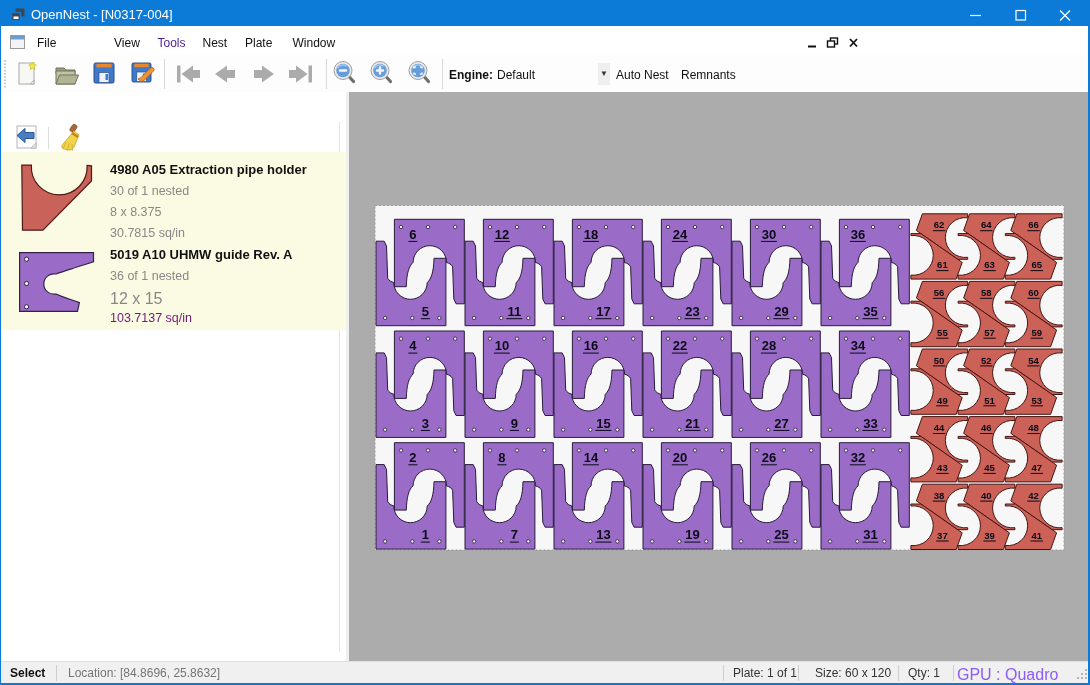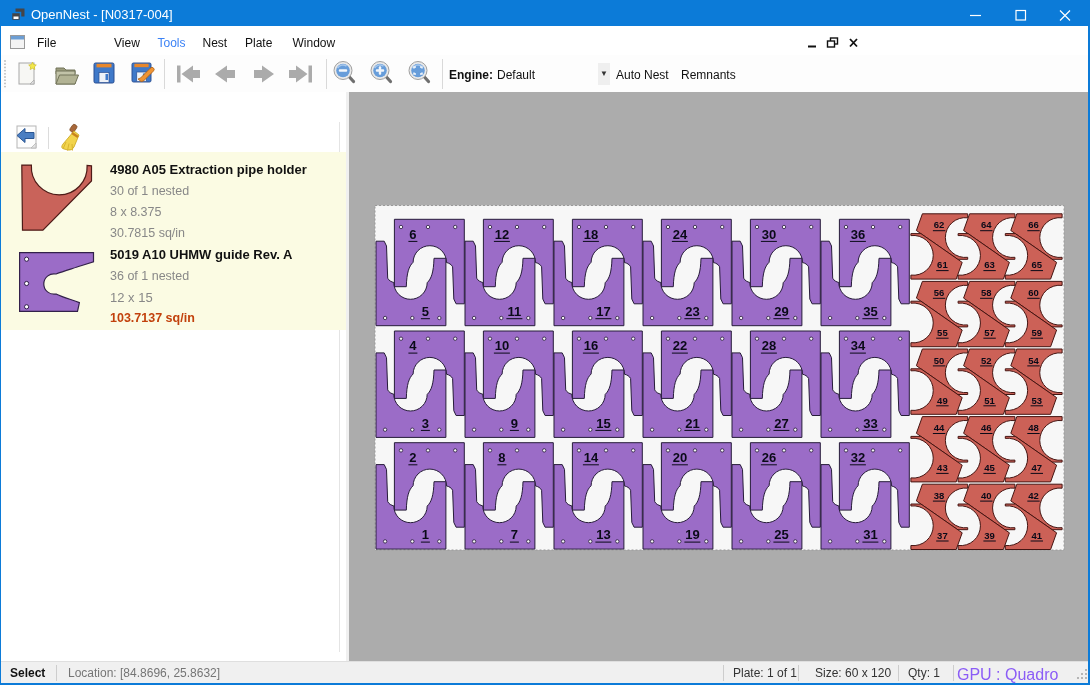--- a/index.html
+++ b/index.html
@@ -14,21 +14,21 @@
     </svg>
   </div>
 <div style="position:absolute;left:0;top:31px;width:864px;height:24px;background:#fff;border-bottom:2px solid #000000">
     <svg width="16" height="16" style="position:absolute;left:10;top:4">
       <rect x="0.5" y="0.5" width="14" height="13" fill="#f4f4f4" stroke="#9a9a9a"></rect>
       <rect x="1" y="1" width="13" height="3.5" fill="#6d9ed3"></rect>
     </svg>
     <div style="position:absolute;left:37px;top:5px;font-size:12px;color:#111">File</div>
     <div style="position:absolute;left:74px;top:23px;font-size:12px;color:#111">Edit</div>
     <div style="position:absolute;left:114px;top:5px;font-size:12px;color:#111">View</div>
-    <div style="position:absolute;left:157.5px;top:5px;font-size:12px;color:#3b82f6">Tools</div>
+    <div style="position:absolute;left:157.5px;top:5px;font-size:12px;color:#4c1d95">Tools</div>
     <div style="position:absolute;left:202.5px;top:5px;font-size:12px;color:#111">Nest</div>
     <div style="position:absolute;left:245px;top:5px;font-size:12px;color:#111">Plate</div>
     <div style="position:absolute;left:292.5px;top:5px;font-size:12px;color:#111">Window</div>
     <svg width="70" height="24" style="position:absolute;right:0;top:0">
       <line x1="14" y1="15.5" x2="22" y2="15.5" stroke="#111" stroke-width="2"></line>
       <rect x="36.5" y="7" width="7" height="6" fill="none" stroke="#111" stroke-width="1.4"></rect>
       <rect x="33.5" y="10" width="7" height="6" fill="#fff" stroke="#111" stroke-width="1.4"></rect>
       <path d="M56,8 l7,7.5 M63,8 l-7,7.5" stroke="#111" stroke-width="1.8"></path>
     </svg>
   </div>
@@ -139,22 +139,22 @@
       <circle cx="7.6" cy="7.2" r="2.1" fill="#fff" stroke="#32204a"></circle>
       <circle cx="7.6" cy="31.5" r="2.1" fill="#fff" stroke="#32204a"></circle>
       <circle cx="7.6" cy="54.8" r="2.1" fill="#fff" stroke="#32204a"></circle>
     </svg>
     <div style="position:absolute;left:110px;top:70px;font-size:13px;font-weight:bold;color:#111">4980 A05 Extraction pipe holder</div>
     <div style="position:absolute;left:110px;top:92px;font-size:12.5px;font-weight:normal;color:#888">30 of 1 nested</div>
     <div style="position:absolute;left:110px;top:113px;font-size:12.5px;font-weight:normal;color:#888">8 x 8.375</div>
     <div style="position:absolute;left:110px;top:134px;font-size:12.5px;font-weight:normal;color:#888">30.7815 sq/in</div>
     <div style="position:absolute;left:110px;top:155px;font-size:13px;font-weight:bold;color:#111">5019 A10 UHMW guide Rev. A</div>
     <div style="position:absolute;left:110px;top:177px;font-size:12.5px;font-weight:normal;color:#888">36 of 1 nested</div>
-    <div style="position:absolute;left:110px;top:198px;font-size:13px;font-weight:normal;color:#888">12 x 15</div>
-    <div style="position:absolute;left:110px;top:219px;font-size:12.5px;font-weight:bold;color:#c2410c">103.7137 sq/in</div>
+    <div style="position:absolute;left:110px;top:198px;font-size:16px;font-weight:normal;color:#888">12 x 15</div>
+    <div style="position:absolute;left:110px;top:219px;font-size:12.5px;font-weight:normal;color:#701a75">103.7137 sq/in</div>
   </div>
 <div style="position:absolute;left:346px;top:92px;width:3px;height:569px;background:#f0f0f0"></div>
 <div style="position:absolute;left:349px;top:92px;width:739px;height:569px;background:#acacac">
     <svg width="739" height="569" style="position:absolute;left:0;top:0">
       <rect x="26" y="113.5" width="689" height="344.5" fill="#f7f7f7" stroke="#999" stroke-width="1" stroke-dasharray="2,2"></rect>
       <defs>
         <g id="pp">
           <path d="M0.5,0.5 H70.4 V85 H62.2 L59.9,80.2 L58.7,48 C57.5,45.5 55,44.3 52.6,43.7 A16.7,16.7 0 0 0 19.2,43.5 C15,47.5 12.8,54 12.4,67.9 H0.5 Z" fill="#9B6CC7" stroke="#271c3a" stroke-width="1"></path>
           <circle cx="7.1" cy="8.2" r="1.7" fill="#f5f5f5" stroke="#271c3a" stroke-width="0.8"></circle>
           <circle cx="34.1" cy="8.2" r="1.7" fill="#f5f5f5" stroke="#271c3a" stroke-width="0.8"></circle>

